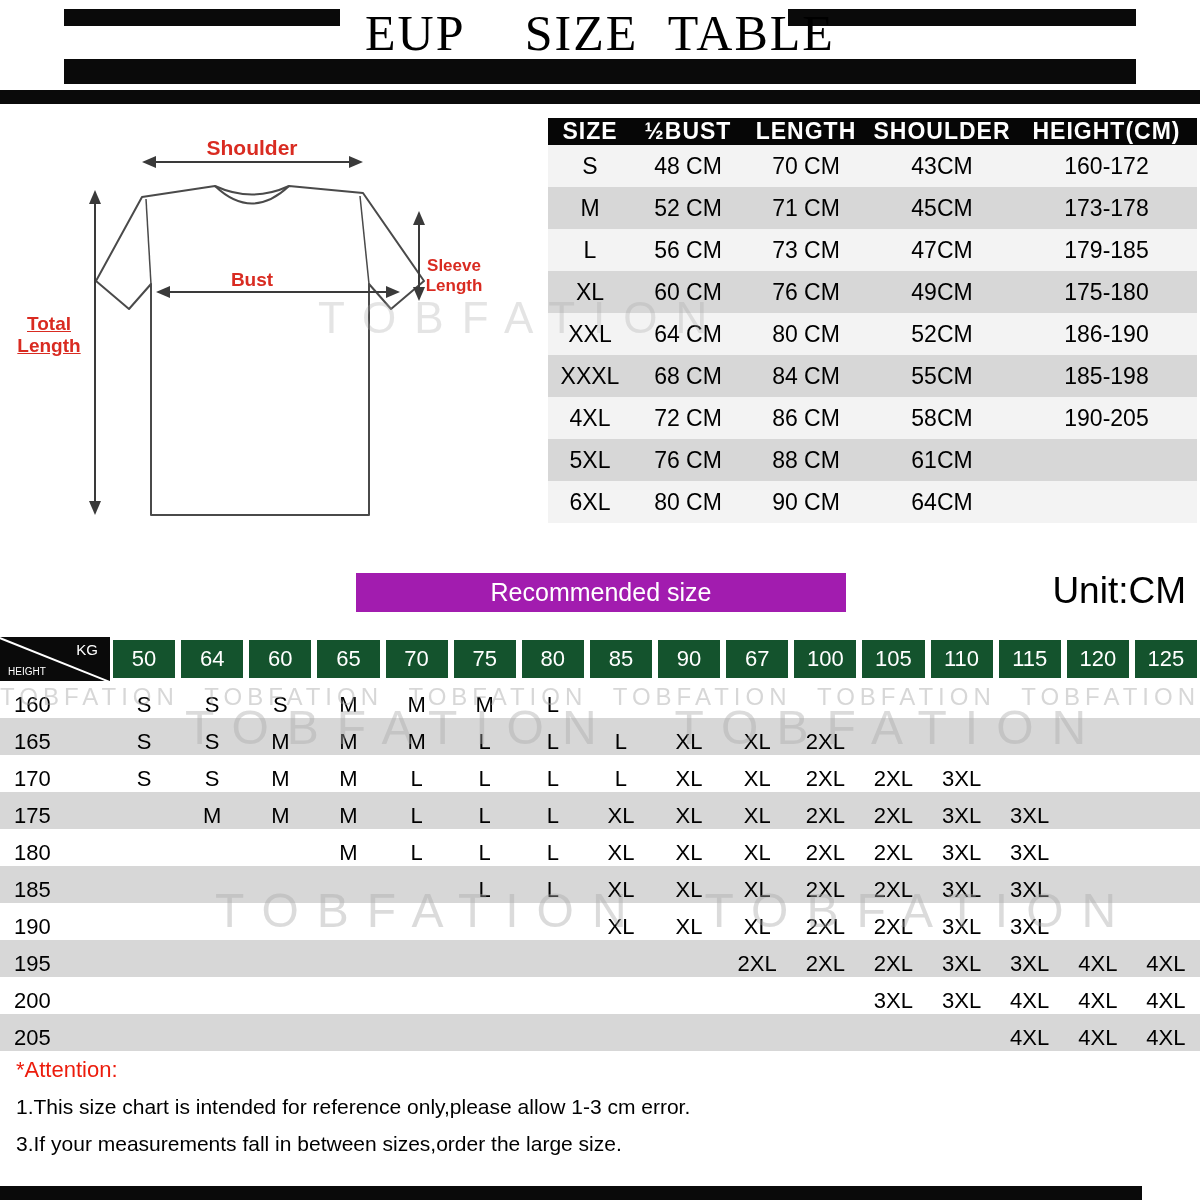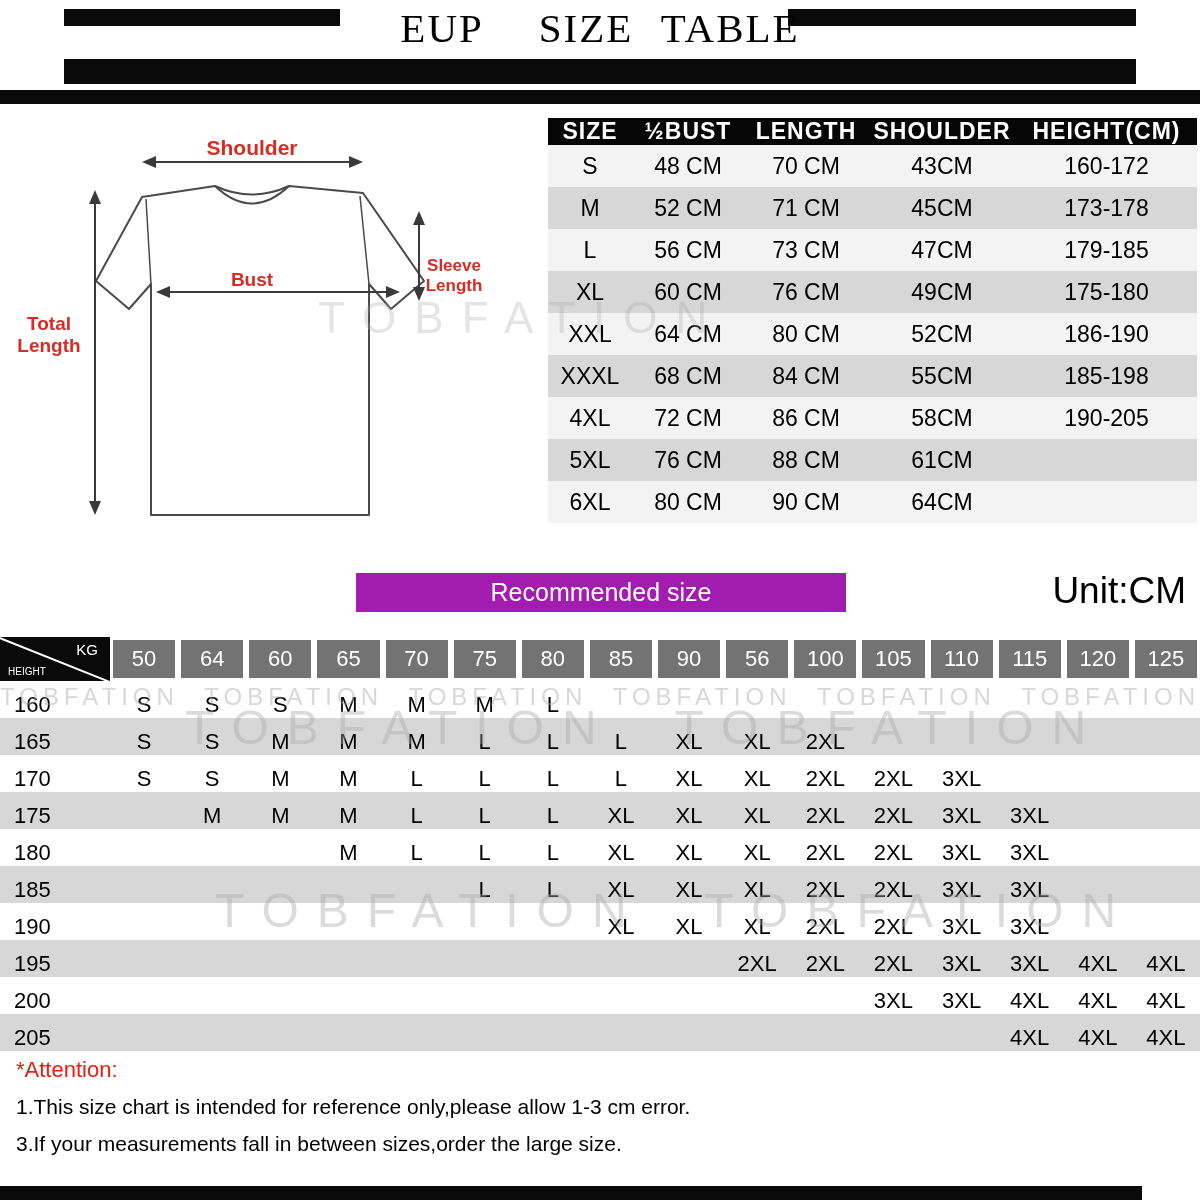--- a/index.html
+++ b/index.html
@@ -16,35 +16,35 @@
   #bar-top-left  { left: 64px;  top: 9px;  width: 276px;  height: 17px; }
   #bar-top-right { left: 788px; top: 9px;  width: 348px;  height: 17px; }
   #bar-mid       { left: 64px;  top: 59px; width: 1072px; height: 25px; }
   #bar-mid2      { left: 0;     top: 90px; width: 1200px; height: 14px; }
   #bar-bottom    { left: 0;     top: 1186px; width: 1142px; height: 14px; }
 
   #page-title {
     position: absolute; left: 0; top: 4px; width: 100%;
     text-align: center;
     font-family: "Liberation Serif", serif;
-    font-size: 41px; letter-spacing: 2px; word-spacing: 16px;
+    font-size: 50px; letter-spacing: 2px; word-spacing: 16px;
     white-space: pre;
   }
 
   
   #shirt-area { position: absolute; left: 0; top: 105px; width: 545px; height: 470px; }
   #shirt-area svg { position: absolute; left: 0; top: 0; }
   .diagram-label {
     position: absolute; color: #d92b21; font-weight: bold;
     text-align: center; line-height: 1.15;
   }
   #label-shoulder { left: 188px; top: 31px;  width: 128px; font-size: 21px; }
   #label-bust     { left: 212px; top: 164px; width: 80px;  font-size: 19px; }
   #label-sleeve   { left: 421px; top: 151px; width: 66px;  font-size: 17px; }
-  #label-total    { left: 6px;   top: 208px; width: 86px;  font-size: 19px; }
+  #label-total    { left: 6px;   top: 208px; width: 86px;  font-size: 19px; text-decoration: underline; }
 
   
   #size-table {
     position: absolute; left: 548px; top: 118px; width: 649px;
     border-collapse: collapse; table-layout: fixed; font-size: 23px;
   }
   #size-table th {
     background: #060606; color: #fff; height: 23px;
     font-weight: bold; font-size: 23px; letter-spacing: 1px;
   }
@@ -66,21 +66,21 @@
   #corner { width: 110px; position: relative; background: #0a0a0a; color: #fff; flex: none; }
   #corner .diag {
     position: absolute; left: 0; top: 0; width: 119px; height: 2px;
     background: #fff; transform-origin: 0 0; transform: rotate(21.8deg);
   }
   #corner .kg     { position: absolute; right: 12px; top: 4px;   font-size: 15px; }
   #corner .height { position: absolute; left: 8px;  bottom: 4px; font-size: 10px; }
   #kg-cells { flex: 1; display: flex; }
   .kg-cell { flex: 1; padding: 3px 3px; }
   .kg-box {
-    width: 100%; height: 100%; background: #737373; color: #fff;
+    width: 100%; height: 100%; background: #14532d; color: #fff;
     display: flex; align-items: center; justify-content: center; font-size: 22px;
   }
   .rec-row { display: flex; height: 37px; align-items: flex-end; }
   .rec-row.dark { background: #d7d7d7; }
   .rec-height { width: 110px; padding-left: 14px; font-size: 22px; flex: none; }
   .rec-cell { flex: 1; text-align: center; font-size: 22px; }
 
   
   #attention { position: absolute; left: 16px; top: 1051px; font-size: 21px; line-height: 37px; }
   #attention-title { color: #ec1c0c; font-size: 22px; }
@@ -250,21 +250,21 @@
         <div class="kg-cell">
           <div class="kg-box">80</div>
         </div>
         <div class="kg-cell">
           <div class="kg-box">85</div>
         </div>
         <div class="kg-cell">
           <div class="kg-box">90</div>
         </div>
         <div class="kg-cell">
-          <div class="kg-box">56</div>
+          <div class="kg-box">67</div>
         </div>
         <div class="kg-cell">
           <div class="kg-box">100</div>
         </div>
         <div class="kg-cell">
           <div class="kg-box">105</div>
         </div>
         <div class="kg-cell">
           <div class="kg-box">110</div>
         </div>

